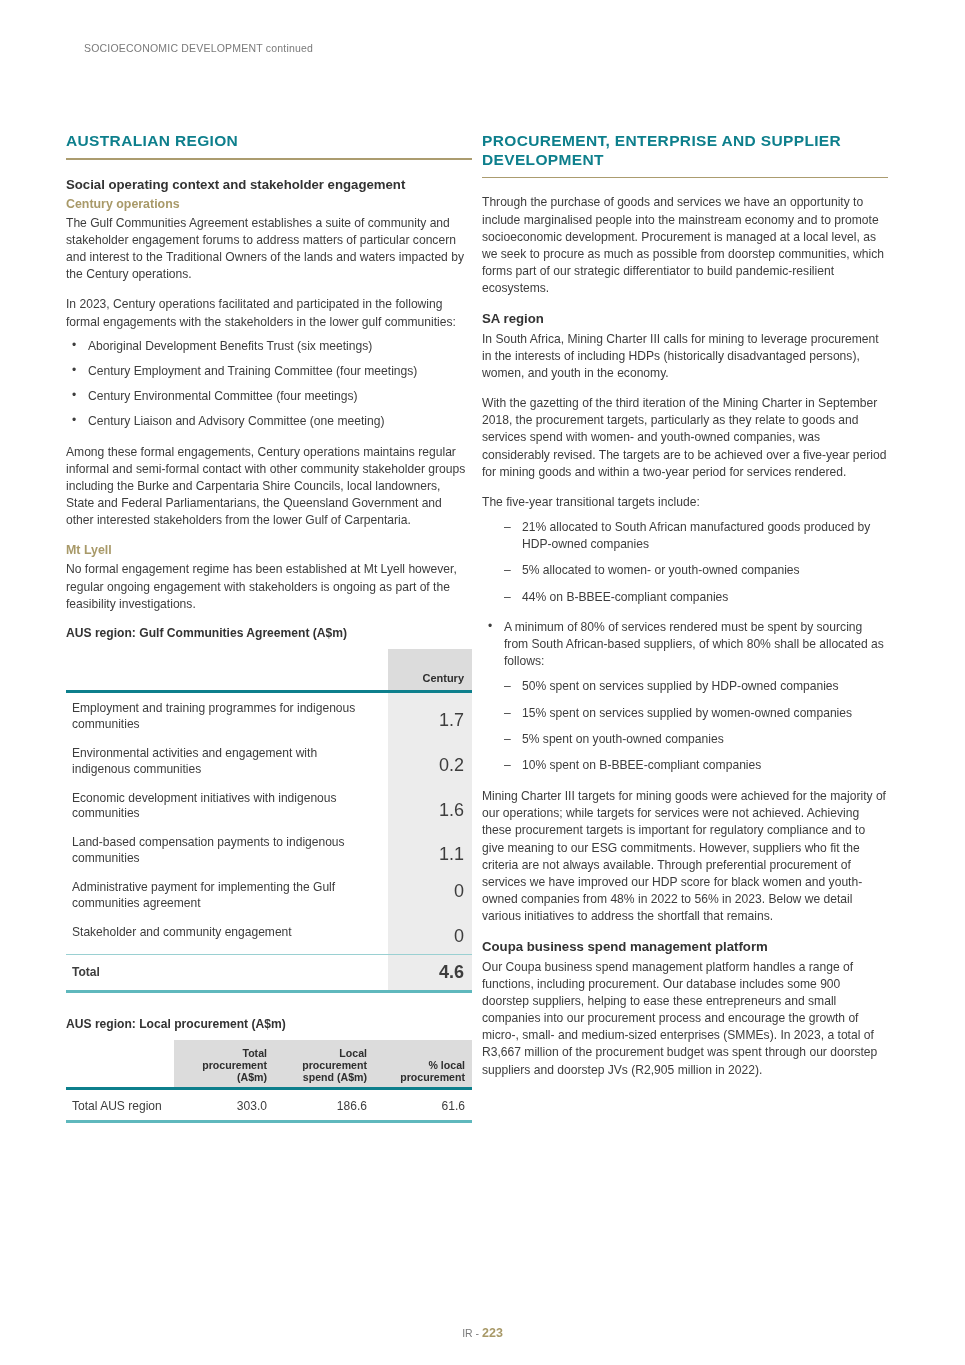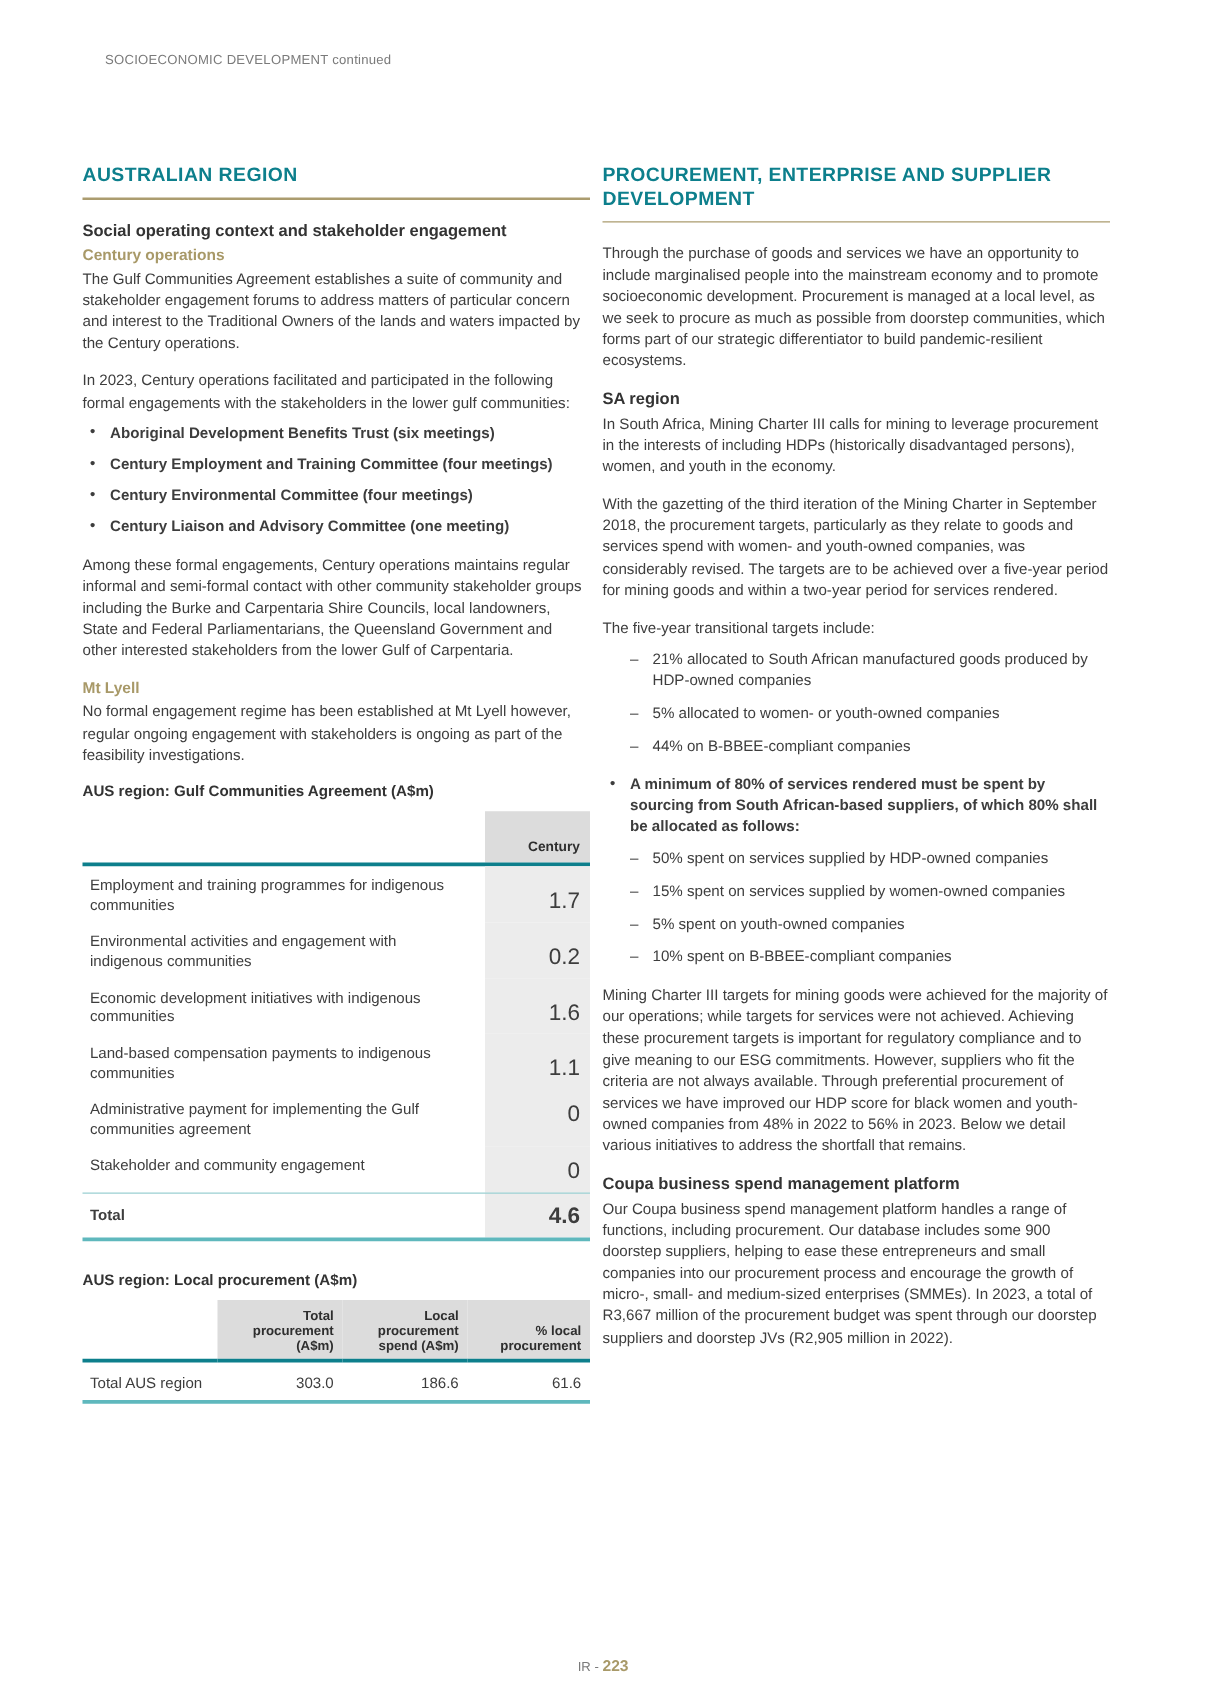--- a/index.html
+++ b/index.html
@@ -76,21 +76,20 @@
     line-height: 1.42;
     margin: 0 0 13px 0;
     color: #3d3d3d;
   }
   p.body.tight { margin-bottom: 7px; }
 
   ul.bullets {
     list-style: none;
     margin: 0 0 13px 0;
     padding: 0;
-    font-weight: bold;
   }
   ul.bullets > li {
     font-size: 12.1px;
     line-height: 1.42;
     color: #3d3d3d;
     position: relative;
     padding-left: 22px;
     margin-bottom: 8px;
   }
   ul.bullets > li:before {

